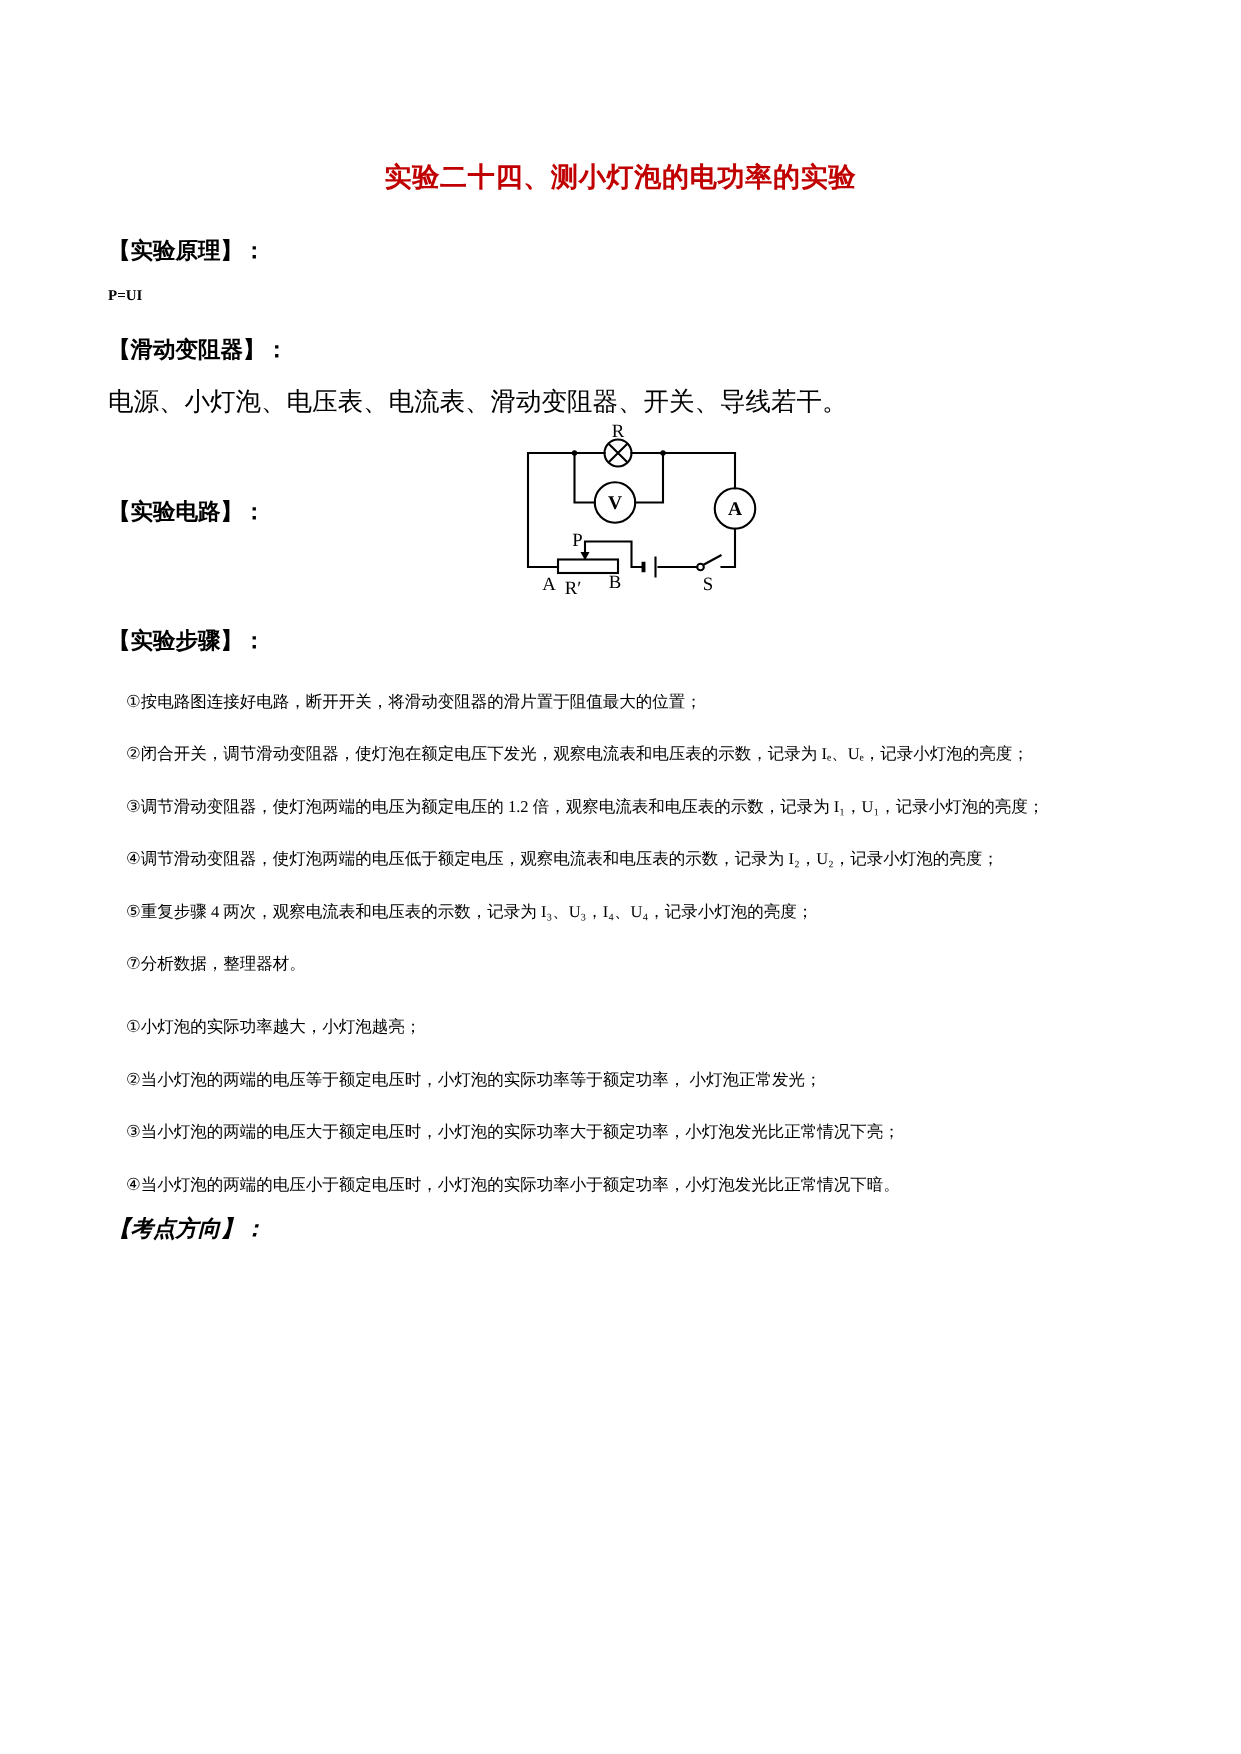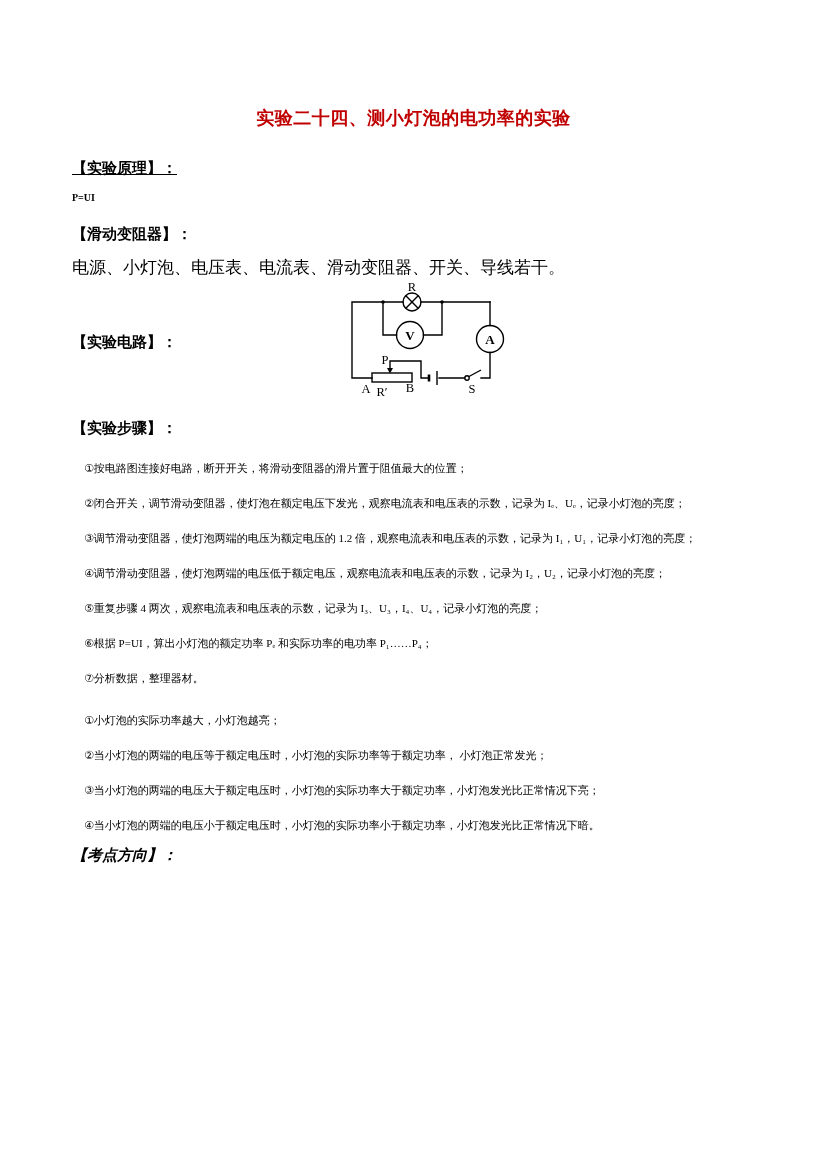--- a/index.html
+++ b/index.html
@@ -6,21 +6,21 @@
   .page{
     width:827px;height:1104px;background:#ffffff;color:#000;
     box-sizing:border-box;padding:104px 72px 0;position:relative;overflow:hidden;
     font-family:"Liberation Serif","DejaVu Serif","DejaVu Sans",serif;
   }
   .title{
     margin:0;font-size:18px;line-height:28px;font-weight:bold;
     text-align:center;letter-spacing:0.5px;
   }
   .sect{margin:0;font-size:15px;font-weight:bold;line-height:20px;}
-  .mt-principle{margin-top:26px;text-decoration:underline;}
+  .mt-principle{margin-top:26px;}
   .formula{margin:10px 0 0;font-size:10px;font-weight:bold;line-height:20px;}
   .mt-equip{margin-top:16px;}
   .body-line{margin:14px 0 0;font-size:17px;line-height:20px;}
   .circuit-block{position:relative;height:130px;}
   .circuit-heading{position:absolute;left:0;top:54px;}
   .circuit-svg{position:absolute;left:273px;top:2px;}
   .mt-steps{margin-top:10px;}
   .para{margin:5px 0 0;font-size:11px;line-height:30px;text-align:justify;text-indent:12px;}
   .first-step{margin-top:15px;}
   .mt-concl{margin-top:5px;}
@@ -92,21 +92,20 @@
       <text x="127" y="113" font-size="12.5" text-anchor="middle">S</text>
     </svg>
   </div>
 
   <p class="sect mt-steps">【实验步骤】：</p>
   <p class="para first-step">①按电路图连接好电路，断开开关，将滑动变阻器的滑片置于阻值最大的位置；</p>
   <p class="para">②闭合开关，调节滑动变阻器，使灯泡在额定电压下发光，观察电流表和电压表的示数，记录为 Iₑ、Uₑ，记录小灯泡的亮度；</p>
   <p class="para">③调节滑动变阻器，使灯泡两端的电压为额定电压的 1.2 倍，观察电流表和电压表的示数，记录为 I₁，U₁，记录小灯泡的亮度；</p>
   <p class="para">④调节滑动变阻器，使灯泡两端的电压低于额定电压，观察电流表和电压表的示数，记录为 I₂，U₂，记录小灯泡的亮度；</p>
   <p class="para">⑤重复步骤 4 两次，观察电流表和电压表的示数，记录为 I₃、U₃，I₄、U₄，记录小灯泡的亮度；</p>
-  <p class="para">⑥根据 P=UI，算出小灯泡的额定功率 Pₑ 和实际功率的电功率 P₁……P₄；</p>
   <p class="para">⑦分析数据，整理器材。</p>
 
   <p class="para first-concl">①小灯泡的实际功率越大，小灯泡越亮；</p>
   <p class="para">②当小灯泡的两端的电压等于额定电压时，小灯泡的实际功率等于额定功率， 小灯泡正常发光；</p>
   <p class="para">③当小灯泡的两端的电压大于额定电压时，小灯泡的实际功率大于额定功率，小灯泡发光比正常情况下亮；</p>
   <p class="para">④当小灯泡的两端的电压小于额定电压时，小灯泡的实际功率小于额定功率，小灯泡发光比正常情况下暗。</p>
 
   <p class="sect mt-exam">【考点方向】：</p>
 
 </div>

